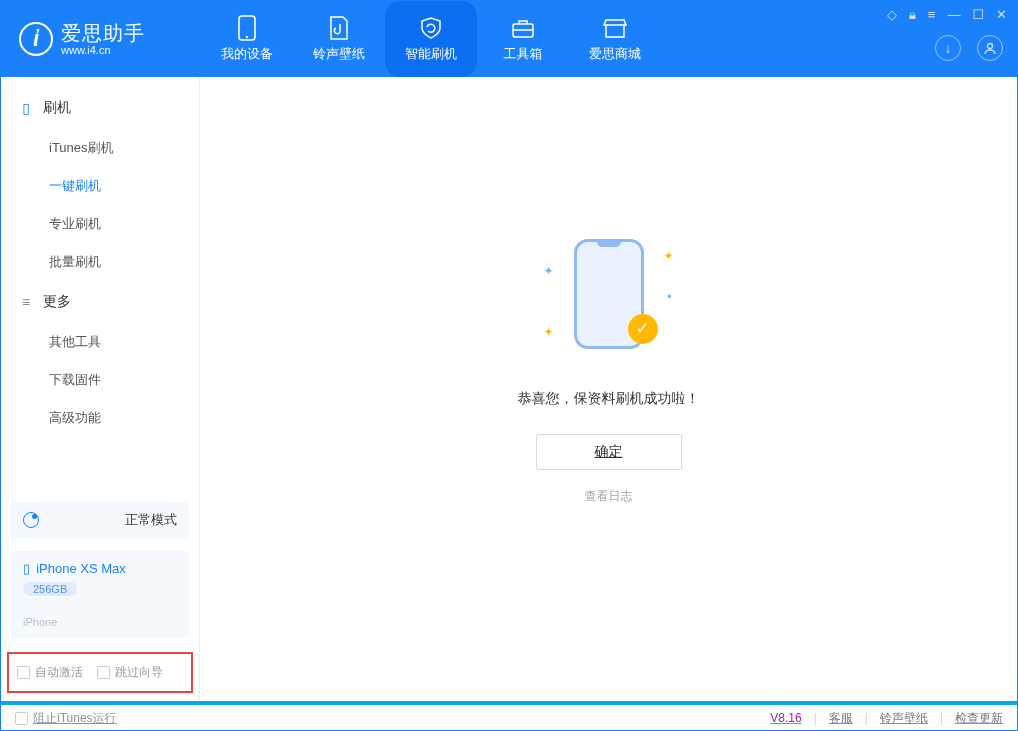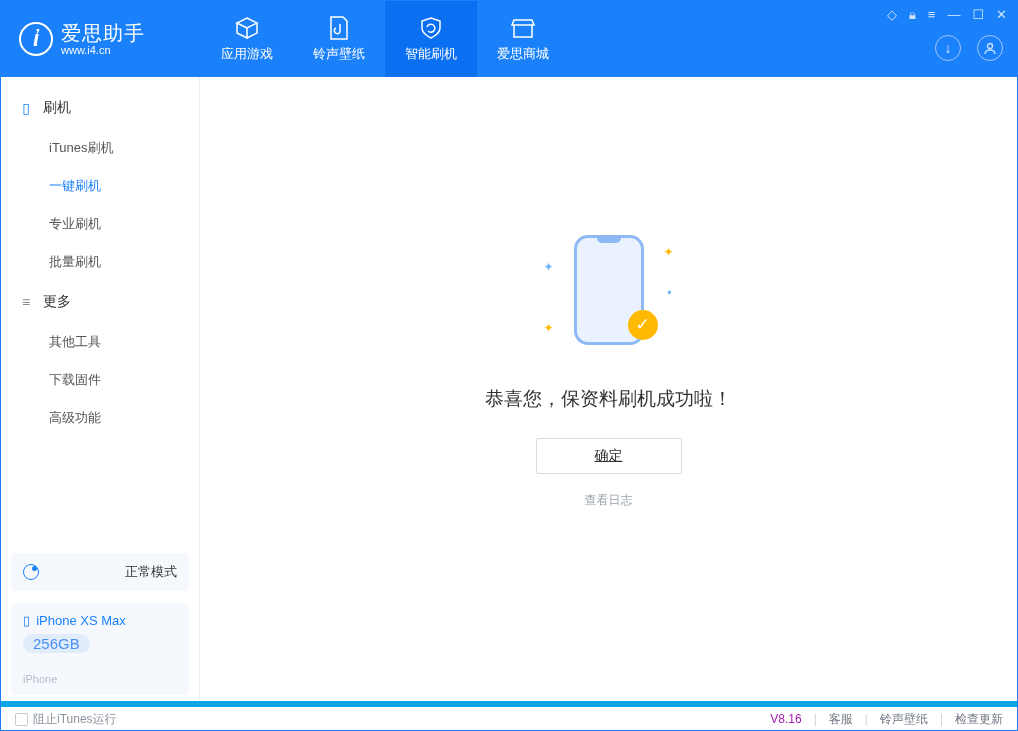--- a/index.html
+++ b/index.html
@@ -5,97 +5,107 @@
 * { margin: 0; padding: 0; box-sizing: border-box; font-family: "Microsoft YaHei", Arial, sans-serif; }
 body { background: #fff; width: 1018px; height: 731px; overflow: hidden; border: 1px solid #1b81fb; }
 .header { background: #1b81fb; height: 76px; display: flex; align-items: center; color: #fff; position: relative; }
 .logo-area { display: flex; align-items: center; padding-left: 18px; width: 200px; }
 .logo-circle { width: 34px; height: 34px; border: 2px solid #fff; border-radius: 50%; display: flex; align-items: center; justify-content: center; margin-right: 8px; font-weight: bold; font-size: 22px; font-style: italic; }
 .logo-text { line-height: 1.1; }
 .logo-title { font-size: 20px; font-weight: 500; letter-spacing: 1px; }
 .logo-sub { font-size: 11px; opacity: 0.95; }
 .navs { display: flex; height: 100%; }
 .nav-item { width: 92px; height: 100%; display: flex; flex-direction: column; align-items: center; justify-content: center; cursor: pointer; font-size: 13px; }
-.nav-item.active { background: #0a6ff0; }
+.nav-item.active { background: #0a6ff0; border-radius: 15px; }
 .nav-icon { width: 26px; height: 26px; margin-bottom: 4px; display:flex; align-items:center; justify-content:center; }
 .win-controls-top { position: absolute; top: 6px; right: 10px; display: flex; gap: 12px; font-size: 13px; color: #cfe3ff; }
 .win-controls-top span { cursor: pointer; }
 .win-controls-mid { position: absolute; bottom: 16px; right: 14px; display: flex; gap: 16px; }
 .circ-btn { width: 26px; height: 26px; border: 1.6px solid #9dc7ff; border-radius: 50%; cursor: pointer; display:flex; align-items:center; justify-content:center; color:#cfe3ff; font-size:14px;}
 .body-area { display: flex; height: 624px; }
 .sidebar { width: 199px; border-right: 1px solid #eceef2; display: flex; flex-direction: column; }
 .side-scroll { flex: 1; padding-top: 10px; }
 .side-group-title { display: flex; align-items: center; padding: 12px 18px; font-size: 14px; color: #333; }
 .side-group-title .gicon { margin-right: 10px; color: #888; display:inline-flex; width:14px; justify-content:center;}
 .side-item { padding: 10px 0 10px 48px; font-size: 13px; color: #555; cursor: pointer; }
 .side-item.active { color: #1b81fb; }
 .mode-card, .device-card { margin: 6px 10px; background: #f5f8fc; border-radius: 4px; padding: 10px 12px; font-size: 13px; color: #333; justify-content: space-between; }
 .mode-card { display:flex; align-items:center; gap:8px;}
 .mode-icon { width:16px; height:16px; border:1.5px solid #1b81fb; border-radius:50%; position:relative;}
 .mode-icon::before{content:"";position:absolute;width:5px;height:5px;background:#1b81fb;border-radius:50%;top:1px;right:1px;}
 .device-card .dname { color: #1b81fb; font-weight: 500; display:flex; align-items:center; gap:6px;}
-.device-card .dcap { display: inline-block; background: #e1ecfb; color:#4b90f5; border-radius:10px; padding: 1px 10px; font-size: 15px; margin-top: 6px; }
+.device-card .dcap { display: inline-block; background: #e1ecfb; color:#4b90f5; border-radius:10px; padding: 1px 10px; font-size: 11px; margin-top: 6px; }
 .device-card .dtype { color: #b6bec8; font-size: 11px; margin-top: 20px; }
 .checks-row { border: 2px solid #e64545; margin: 8px 6px; padding: 10px 8px; display:flex; gap:14px; font-size:12px; color:#999;}
 .chk { display:flex; align-items:center; gap:5px; cursor:pointer;}
 .chk-box { width:13px; height:13px; border:1px solid #c7ccd3; border-radius:2px; display:inline-block;}
 .main { flex: 1; position: relative; display:flex; flex-direction:column; align-items:center; justify-content:center; }
 .phone-illus { position:relative; width:90px; height:120px; margin-top:-40px;}
 .phone-shape { width:70px; height:110px; border:3px solid #8fb9f5; border-radius:14px; position:absolute; left:10px; top:5px; background:#eaf2ff;}
 .phone-notch { width:24px; height:8px; background:#8fb9f5; border-radius:0 0 5px 5px; position:absolute; left:33px; top:5px;}
 .check-badge { width:30px; height:30px; background:#ffb900; border-radius:50%; position:absolute; right:-4px; bottom:10px; display:flex; align-items:center; justify-content:center; color:#fff; font-size:17px;}
 .spark { position:absolute; font-size:12px; }
 .spark.s1{left:-20px; top:30px; color:#6fb4ff;} .spark.s2{right:-20px; top:15px; color:#ffb900;} .spark.s3{left:-20px; bottom:15px; color:#ffb900;} .spark.s4{right:-18px; bottom:50px; color:#6fb4ff;}
-.success-text { margin-top: 36px; font-size: 19px; color: #333; }
+.success-text { margin-top: 36px; font-size: 14px; color: #333; }
 .ok-btn { margin-top: 26px; border:1px solid #d6dbe2; background:#fff; padding: 8px 58px; font-size:14px; color:#333; cursor:pointer; border-radius:2px;text-decoration:underline;}
 .log-link { margin-top: 18px; font-size:12px; color:#9aa3ad; cursor:pointer;}
-.statusbar { height: 30px; border-top:6px solid #0ea5e9; display:flex; align-items:center; padding: 5px 14px; font-size:12px; color:#8a929c;}
+.statusbar { height: 30px; border-top:4px solid #0ea5e9; display:flex; align-items:center; padding: 5px 14px; font-size:12px; color:#8a929c;text-decoration:underline;}
 .statusbar .st-left { display:flex; align-items:center; gap:6px;}
 .statusbar .st-right { margin-left:auto; display:flex; align-items:center; gap:12px; color:#8a929c;}
 .statusbar .st-right .ver{ color:#a21caf;}
 .statusbar a { color:#6f7782; cursor:pointer;}
 .divv{color:#d0d4da;}
 </style>
 </head>
 <body>
 
 <div class="header">
   <div class="logo-area">
     <div class="logo-circle">ἰ</div>
     <div class="logo-text">
       <div class="logo-title">爱思助手</div>
       <div class="logo-sub">www.i4.cn</div>
     </div>
   </div>
   <div class="navs">
     <div class="nav-item">
       <div class="nav-icon">
-          <svg width="26" height="26" viewBox="0 0 26 26">
-            <path d="M13 3 L23 8 L13 13 L3 8 Z M3 8 L3 18 L13 23 L13 13 Z M23 8 L23 18 L13 23" fill="none" stroke="#fff" stroke-width="1.5"></path>
-          </svg>
-        </div>
-      <span>应用游戏</span>
+          <svg width="18" height="26" viewBox="0 0 18 26">
+            <rect x="1" y="1" width="16" height="24" rx="3" fill="none" stroke="#fff" stroke-width="1.6"></rect>
+            <circle cx="9" cy="22" r="1.2" fill="#fff"></circle>
+          </svg>
+        </div>
+      <span>我的设备</span>
     </div>
     <div class="nav-item">
       <div class="nav-icon">
           <svg width="22" height="26" viewBox="0 0 22 26">
             <path d="M3 2 L15 2 L19 6 L19 24 L3 24 Z" fill="none" stroke="#fff" stroke-width="1.5"></path>
             <path d="M12 9 L12 17 M8 13 A3 3 0 1 0 12 17" fill="none" stroke="#fff" stroke-width="1.5"></path>
           </svg>
         </div>
       <span>铃声壁纸</span>
     </div>
     <div class="nav-item active">
       <div class="nav-icon">
           <svg width="26" height="26" viewBox="0 0 26 26">
             <path d="M13 3 L22 6 L22 13 C22 19 13 23 13 23 C13 23 4 19 4 13 L4 6 Z" fill="none" stroke="#fff" stroke-width="1.5"></path>
             <path d="M9 12 A4 4 0 1 1 10 16" fill="none" stroke="#fff" stroke-width="1.5"></path>
           </svg>
         </div>
       <span>智能刷机</span>
+    </div>
+    <div class="nav-item">
+      <div class="nav-icon">
+          <svg width="26" height="24" viewBox="0 0 26 24">
+            <rect x="3" y="8" width="20" height="13" rx="2" fill="none" stroke="#fff" stroke-width="1.5"></rect>
+            <path d="M9 8 L9 5 L17 5 L17 8 M3 14 L23 14" fill="none" stroke="#fff" stroke-width="1.5"></path>
+          </svg>
+        </div>
+      <span>工具箱</span>
     </div>
     <div class="nav-item">
       <div class="nav-icon">
           <svg width="26" height="24" viewBox="0 0 26 24">
             <path d="M4 4 L22 4 L24 9 L2 9 Z M4 9 L4 21 L22 21 L22 9" fill="none" stroke="#fff" stroke-width="1.5"></path>
           </svg>
         </div>
       <span>爱思商城</span>
     </div>
   </div>
@@ -144,20 +154,30 @@
       <span>正常模式</span>
     </div>
     <div class="device-card">
       <div class="dname">
           <span style="color:#1b81fb;">▯</span>
           <span>iPhone XS Max</span>
         </div>
       <span class="dcap">256GB</span>
       <div class="dtype">iPhone</div>
     </div>
+    <div class="checks-row">
+      <label class="chk">
+          <span class="chk-box"></span>
+          <span>自动激活</span>
+        </label>
+      <label class="chk">
+          <span class="chk-box"></span>
+          <span>跳过向导</span>
+        </label>
+    </div>
   </div>
 
   <div class="main">
     <div class="phone-illus">
       <div class="phone-shape"></div>
       <div class="phone-notch"></div>
       <div class="check-badge">✓</div>
       <div class="spark s1">✦</div>
         <div class="spark s2">✦</div>
         <div class="spark s3">✦</div>

